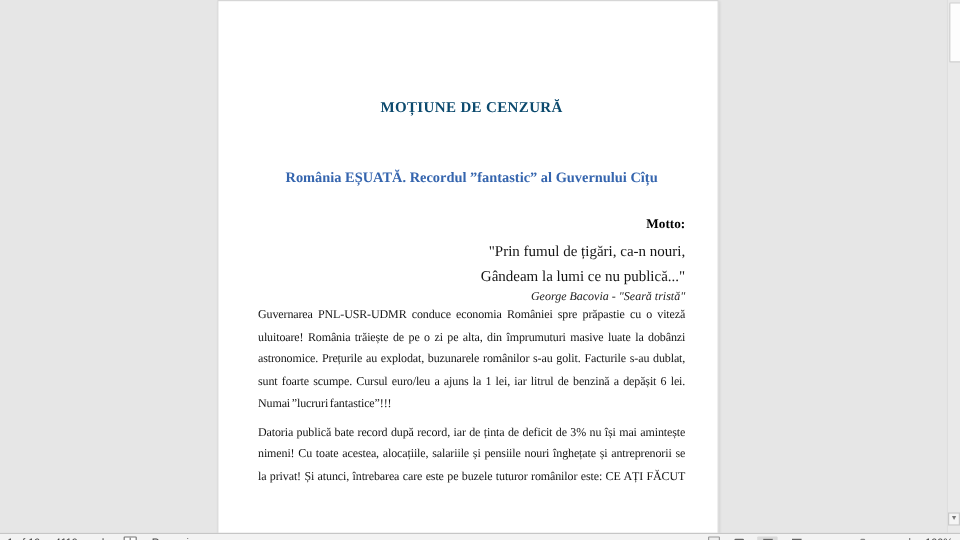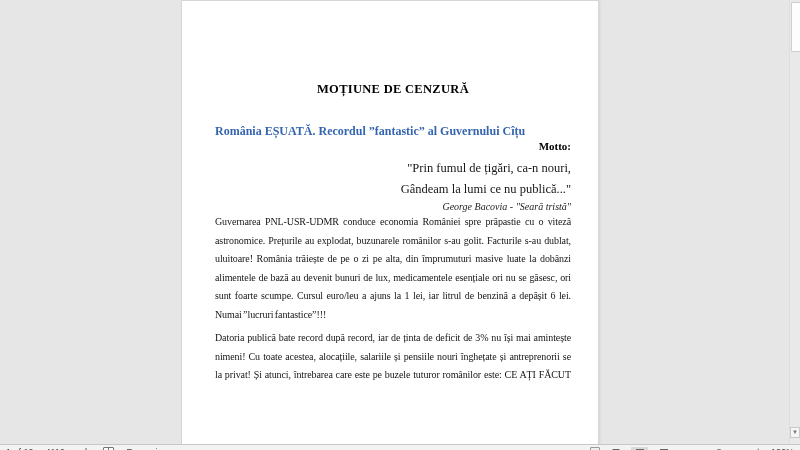--- a/index.html
+++ b/index.html
@@ -11,27 +11,27 @@
   
   .page{
     position:absolute;left:181px;top:0;width:418px;height:460px;
     background:#ffffff;border:1px solid #d6d6d6;box-sizing:border-box;
     padding:81px 27px 0 33px;
     box-shadow:1px 1px 2px rgba(0,0,0,0.08);
     font-family:"Liberation Serif",serif;color:#151515;
   }
   .doc-title{
     font-size:12.5px;line-height:15px;font-weight:bold;text-align:center;
-    letter-spacing:.3px;color:#000000;
+    letter-spacing:.3px;color:#0c4a6e;
   }
   .doc-subtitle{
-    margin-top:27px;font-size:12px;line-height:15px;font-weight:bold;
-    color:#3565ae;
+    margin-top:44px;font-size:12px;line-height:15px;font-weight:bold;
+    text-align:center;color:#3565ae;
   }
-  .motto{text-align:right;}
+  .motto{margin-top:24px;text-align:right;}
   .motto-label{font-size:11px;line-height:14px;font-weight:bold;color:#000;}
   .motto-quote{font-size:12.5px;line-height:21px;}
   .motto-quote.first{margin-top:5px;}
   .motto-attrib{font-size:10px;line-height:13px;font-style:italic;color:#222;}
   .para{font-size:10px;letter-spacing:-0.1px;}
   .para.second{margin-top:5px;}
   .line{
     line-height:18.5px;word-spacing:-1px;
     text-align:justify;text-align-last:justify;
   }
@@ -89,23 +89,22 @@
 
   <div class="motto">
     <div class="motto-label">Motto:</div>
     <div class="motto-quote first">"Prin fumul de țigări, ca-n nouri,</div>
     <div class="motto-quote">Gândeam la lumi ce nu publică..."</div>
     <div class="motto-attrib">George Bacovia - "Seară tristă"</div>
   </div>
 
   <div class="para">
     <div class="line">Guvernarea PNL-USR-UDMR conduce economia României spre prăpastie cu o viteză</div>
+    <div class="line">uluitoare! România trăiește de pe o zi pe alta, din împrumuturi masive luate la dobânzi</div>
     <div class="line">astronomice. Prețurile au explodat, buzunarele românilor s-au golit. Facturile s-au dublat,</div>
-    <div class="line">uluitoare! România trăiește de pe o zi pe alta, din împrumuturi masive luate la dobânzi</div>
-    <div class="line">alimentele de bază au devenit bunuri de lux, medicamentele esențiale ori nu se găsesc, ori</div>
     <div class="line">sunt foarte scumpe. Cursul euro/leu a ajuns la 1 lei, iar litrul de benzină a depășit 6 lei.</div>
     <div class="line last">Numai ”lucruri fantastice”!!!</div>
   </div>
 
   <div class="para second">
     <div class="line">Datoria publică bate record după record, iar de ținta de deficit de 3% nu își mai amintește</div>
     <div class="line">nimeni! Cu toate acestea, alocațiile, salariile și pensiile nouri înghețate și antreprenorii se</div>
     <div class="line">la privat! Și atunci, întrebarea care este pe buzele tuturor românilor este: CE AȚI FĂCUT</div>
   </div>
 </div>

